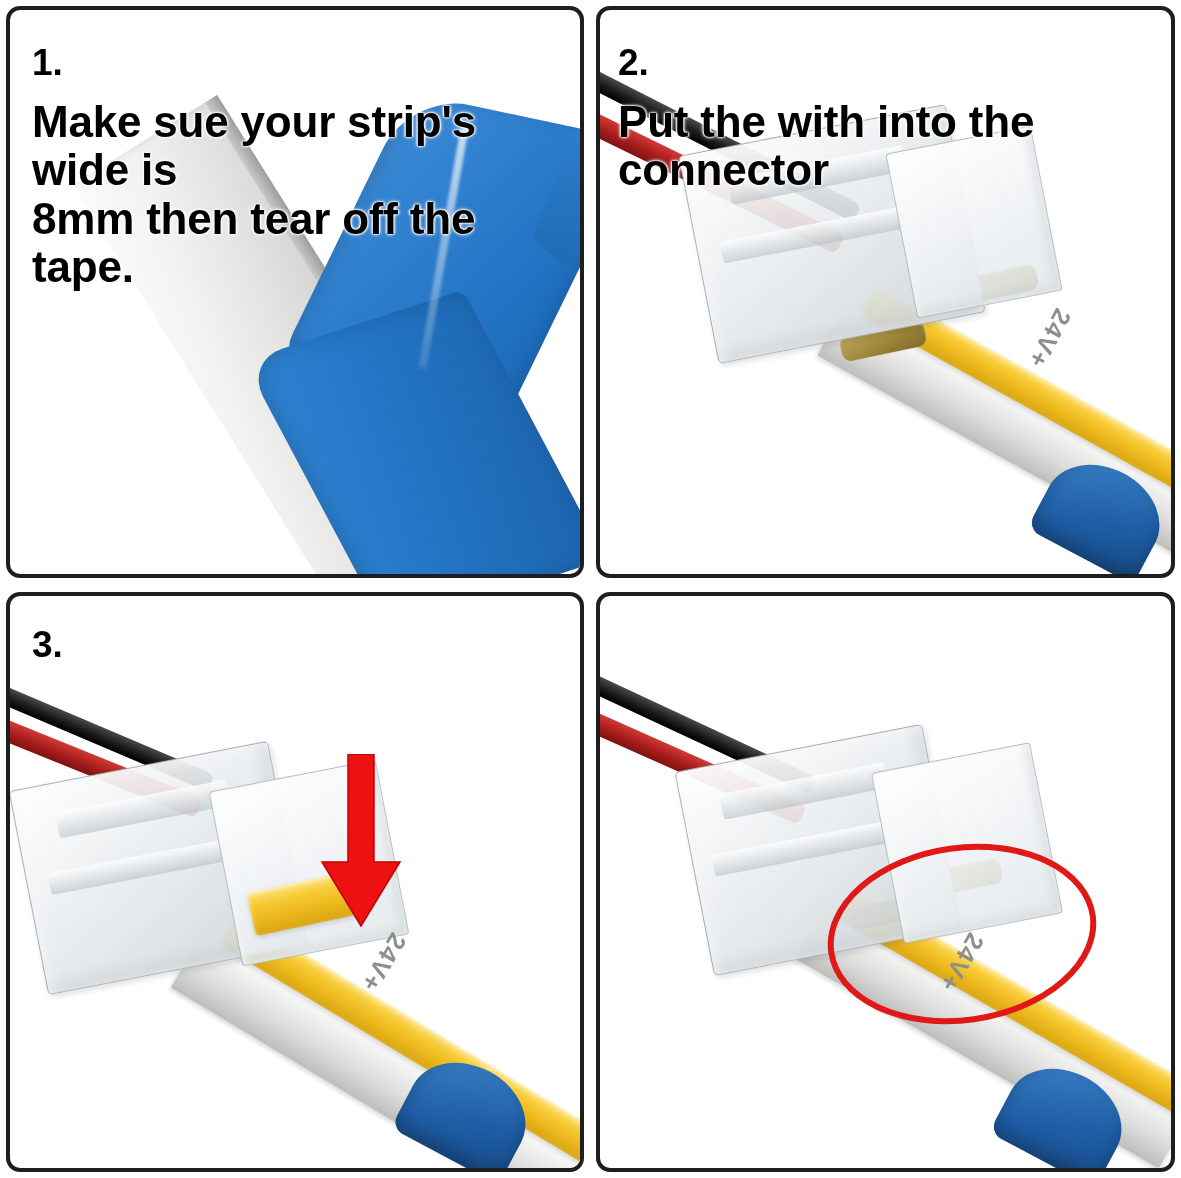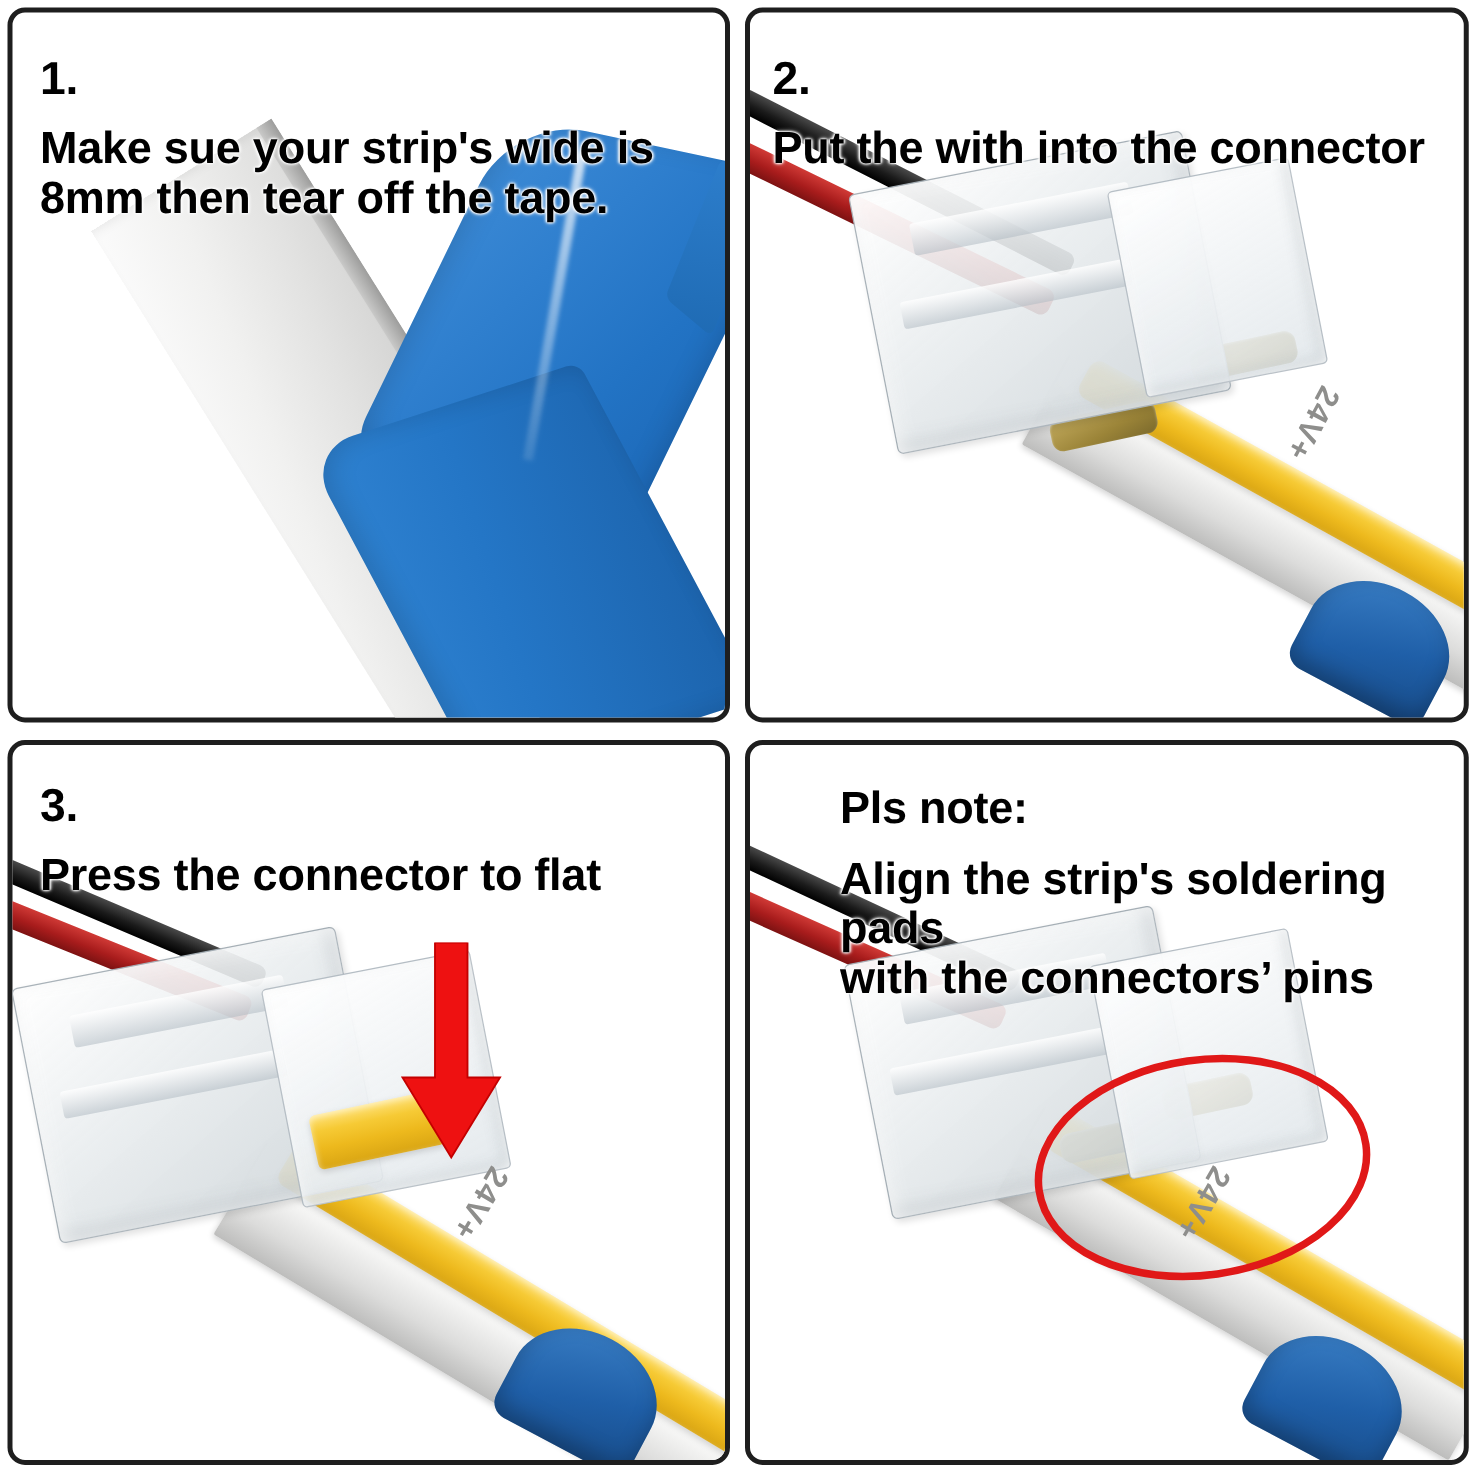--- a/index.html
+++ b/index.html
@@ -38,21 +38,21 @@
     text-shadow:0 0 2px #ffffff, 0 0 4px #ffffff, 1px 0 2px #ffffff, -1px 0 2px #ffffff;
   }
   .step-num{
     display:block;
     font-size:37px;
     font-weight:bold;
     line-height:1.0;
   }
   .cap-body{
     display:block;
-    font-size:36px;
+    font-size:44px;
     font-weight:bold;
     line-height:1.1;
   }
   #cap-1{left:22px; top:18px;}
   #cap-2{left:18px; top:18px;}
   #cap-3{left:22px; top:14px;}
   #cap-4{left:72px; top:14px;}
 
   .stage{position:absolute;inset:0;overflow:hidden;}
 
@@ -258,21 +258,20 @@
       <div class="conn-lid" id="p3-lid"></div>
       <div class="cob" id="p3-cob-in"></div>
       <div class="pcb-label" id="p3-label">24V+</div>
       <div class="blue-tape" id="p3-tape"></div>
       <svg class="arrow" width="110" height="180" viewBox="0 0 110 180" style="left:296px;top:158px;">
         <polygon points="42,0 68,0 68,108 94,108 55,172 16,108 42,108" fill="#ee1111" stroke="#c40000" stroke-width="1.5"></polygon>
       </svg>
     </div>
     <div class="caption" id="cap-3">
       <span class="step-num">3.</span>
-      <span class="cap-body">Press the connector to flat</span>
     </div>
   </div>
 
   <div class="panel" id="panel-4">
     <div class="stage">
       <div class="wire wire-black" id="p4-wire-black"></div>
       <div class="wire wire-red" id="p4-wire-red"></div>
       <div class="pcb" id="p4-pcb"></div>
       <div class="cob" id="p4-cob"></div>
       <div class="pad" id="p4-pad-a"></div>
@@ -280,20 +279,15 @@
       <div class="conn-body" id="p4-body"></div>
       <div class="conn-rib" id="p4-rib-a"></div>
       <div class="conn-rib" id="p4-rib-b"></div>
       <div class="conn-lid" id="p4-lid"></div>
       <div class="pcb-label" id="p4-label">24V+</div>
       <div class="blue-tape" id="p4-tape"></div>
       <svg id="p4-ellipse" width="280" height="200" viewBox="0 0 280 200">
         <ellipse cx="140" cy="100" rx="132" ry="86" transform="rotate(-8 140 100)" fill="none" stroke="#e01818" stroke-width="6"></ellipse>
       </svg>
     </div>
-    <div class="caption" id="cap-4">
-      <span class="cap-body">Pls note:</span>
-      <span class="cap-body">Align the strip's soldering pads
-with the connectors’ pins</span>
-    </div>
   </div>
 
 </div>
 
 </body></html>

